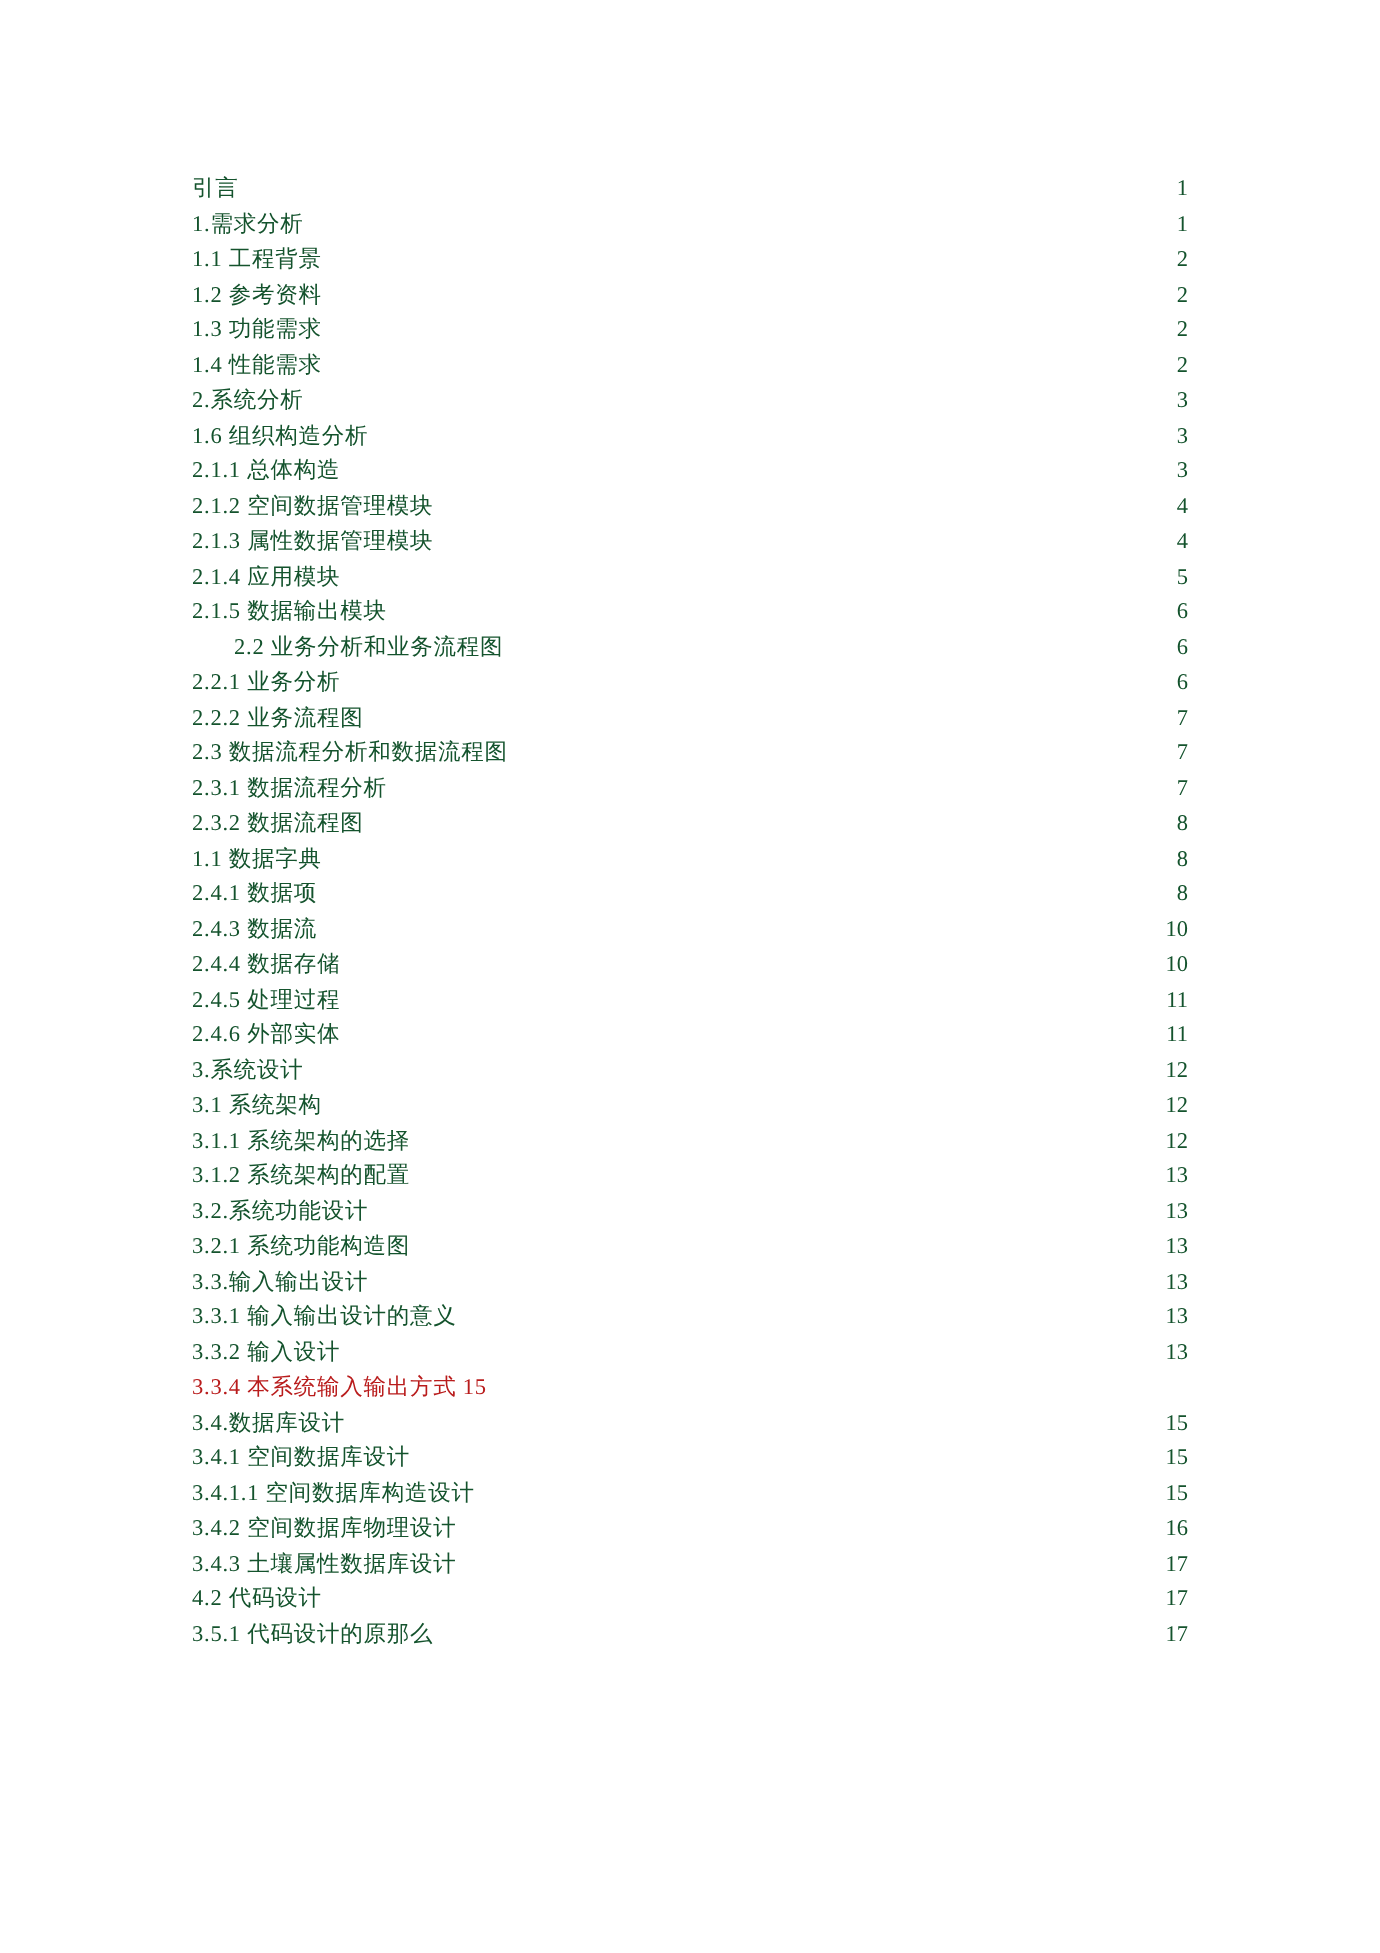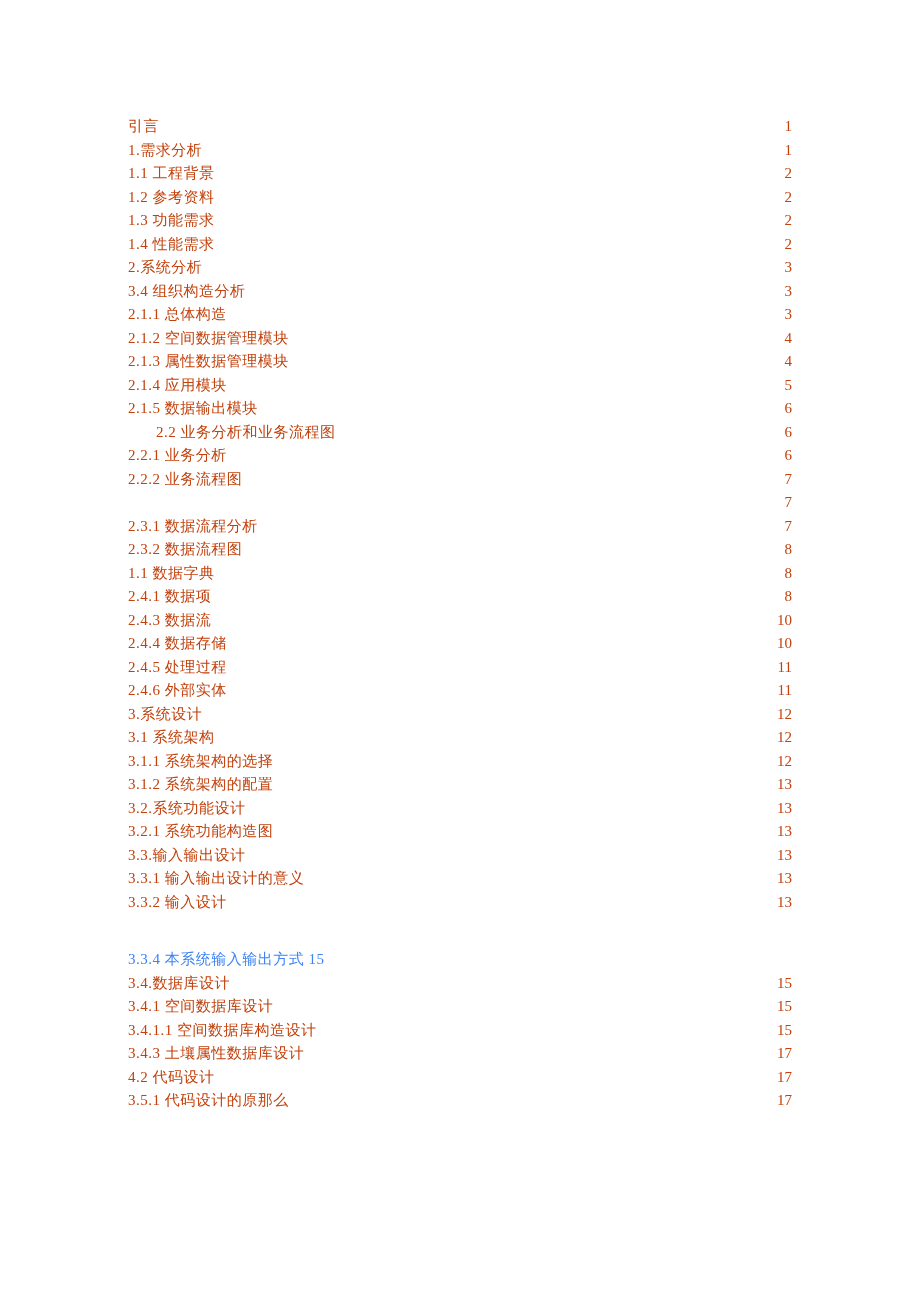--- a/index.html
+++ b/index.html
@@ -15,21 +15,21 @@
       padding: 115px 128px 100px 128px;
     }
     .toc-container {
       width: 100%;
     }
     .toc-line {
       display: flex;
       align-items: baseline;
       font-size: 15px;
       line-height: 23.5px;
-      color: #c2410c;
+      color: #14532d;
       white-space: nowrap;
     }
     .toc-indent {
       flex: 0 0 auto;
     }
     .toc-title {
       flex: 0 0 auto;
       letter-spacing: 0.5px;
     }
     .toc-dots {
@@ -45,23 +45,22 @@
       left: 0;
       top: 0;
     }
     .toc-page {
       flex: 0 0 auto;
       padding-left: 2px;
     }
     .toc-line-plain {
       font-size: 15px;
       line-height: 23.5px;
-      color: #3b82f6;
+      color: #b91c1c;
       letter-spacing: 0.5px;
-      margin-top: 34px;
     }
   </style>
 </head>
 <body>
 
 <div class="toc-container" id="toc-root">
     <div class="toc-line">
       <span class="toc-title">引言</span>
       <span style="flex: 0 0 2px;"></span>
       <span class="toc-dots"></span>
@@ -97,21 +96,21 @@
       <span class="toc-dots"></span>
       <span class="toc-page">2</span>
     </div>
     <div class="toc-line">
       <span class="toc-title">2.系统分析</span>
       <span style="flex: 0 0 2px;"></span>
       <span class="toc-dots"></span>
       <span class="toc-page">3</span>
     </div>
     <div class="toc-line">
-      <span class="toc-title">3.4 组织构造分析</span>
+      <span class="toc-title">1.6 组织构造分析</span>
       <span style="flex: 0 0 2px;"></span>
       <span class="toc-dots"></span>
       <span class="toc-page">3</span>
     </div>
     <div class="toc-line">
       <span class="toc-title">2.1.1 总体构造</span>
       <span style="flex: 0 0 2px;"></span>
       <span class="toc-dots"></span>
       <span class="toc-page">3</span>
     </div>
@@ -152,20 +151,21 @@
       <span class="toc-dots"></span>
       <span class="toc-page">6</span>
     </div>
     <div class="toc-line">
       <span class="toc-title">2.2.2 业务流程图</span>
       <span style="flex: 0 0 2px;"></span>
       <span class="toc-dots"></span>
       <span class="toc-page">7</span>
     </div>
     <div class="toc-line">
+      <span class="toc-title">2.3 数据流程分析和数据流程图</span>
       <span style="flex: 0 0 2px;"></span>
       <span class="toc-dots"></span>
       <span class="toc-page">7</span>
     </div>
     <div class="toc-line">
       <span class="toc-title">2.3.1 数据流程分析</span>
       <span style="flex: 0 0 2px;"></span>
       <span class="toc-dots"></span>
       <span class="toc-page">7</span>
     </div>
@@ -276,20 +276,26 @@
       <span class="toc-title">3.4.1 空间数据库设计</span>
       <span style="flex: 0 0 2px;"></span>
       <span class="toc-dots"></span>
       <span class="toc-page">15</span>
     </div>
     <div class="toc-line">
       <span class="toc-title">3.4.1.1 空间数据库构造设计</span>
       <span style="flex: 0 0 2px;"></span>
       <span class="toc-dots"></span>
       <span class="toc-page">15</span>
+    </div>
+    <div class="toc-line">
+      <span class="toc-title">3.4.2 空间数据库物理设计</span>
+      <span style="flex: 0 0 2px;"></span>
+      <span class="toc-dots"></span>
+      <span class="toc-page">16</span>
     </div>
     <div class="toc-line">
       <span class="toc-title">3.4.3 土壤属性数据库设计</span>
       <span style="flex: 0 0 2px;"></span>
       <span class="toc-dots"></span>
       <span class="toc-page">17</span>
     </div>
     <div class="toc-line">
       <span class="toc-title">4.2 代码设计</span>
       <span style="flex: 0 0 2px;"></span>

